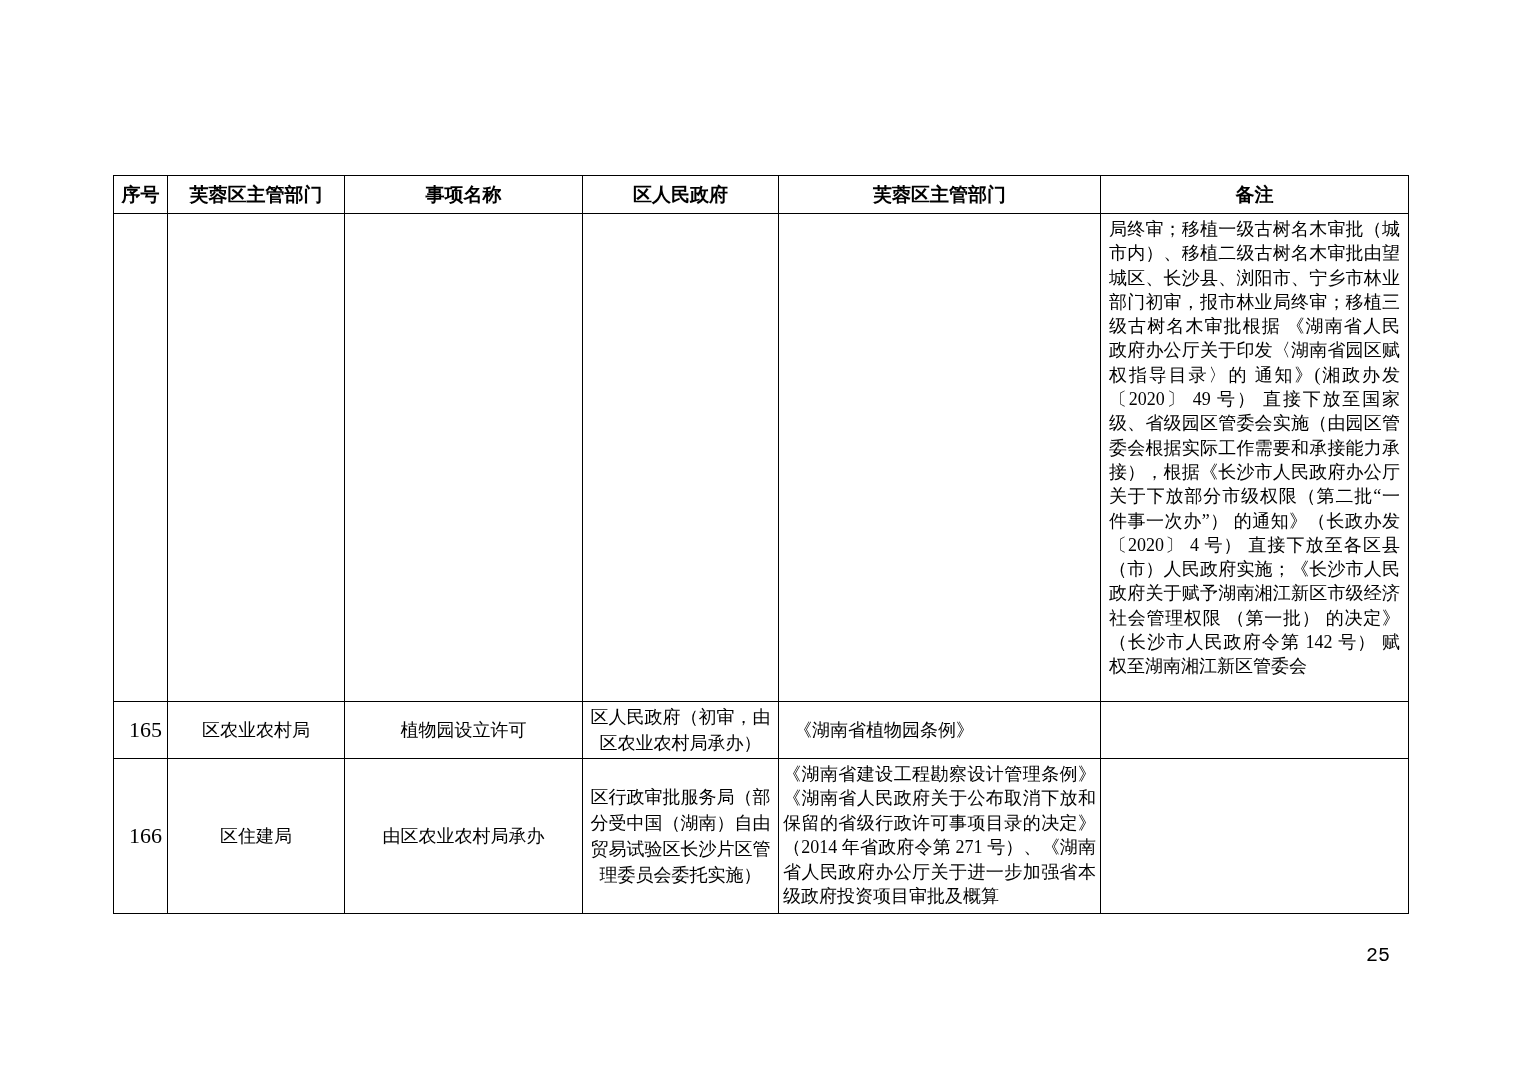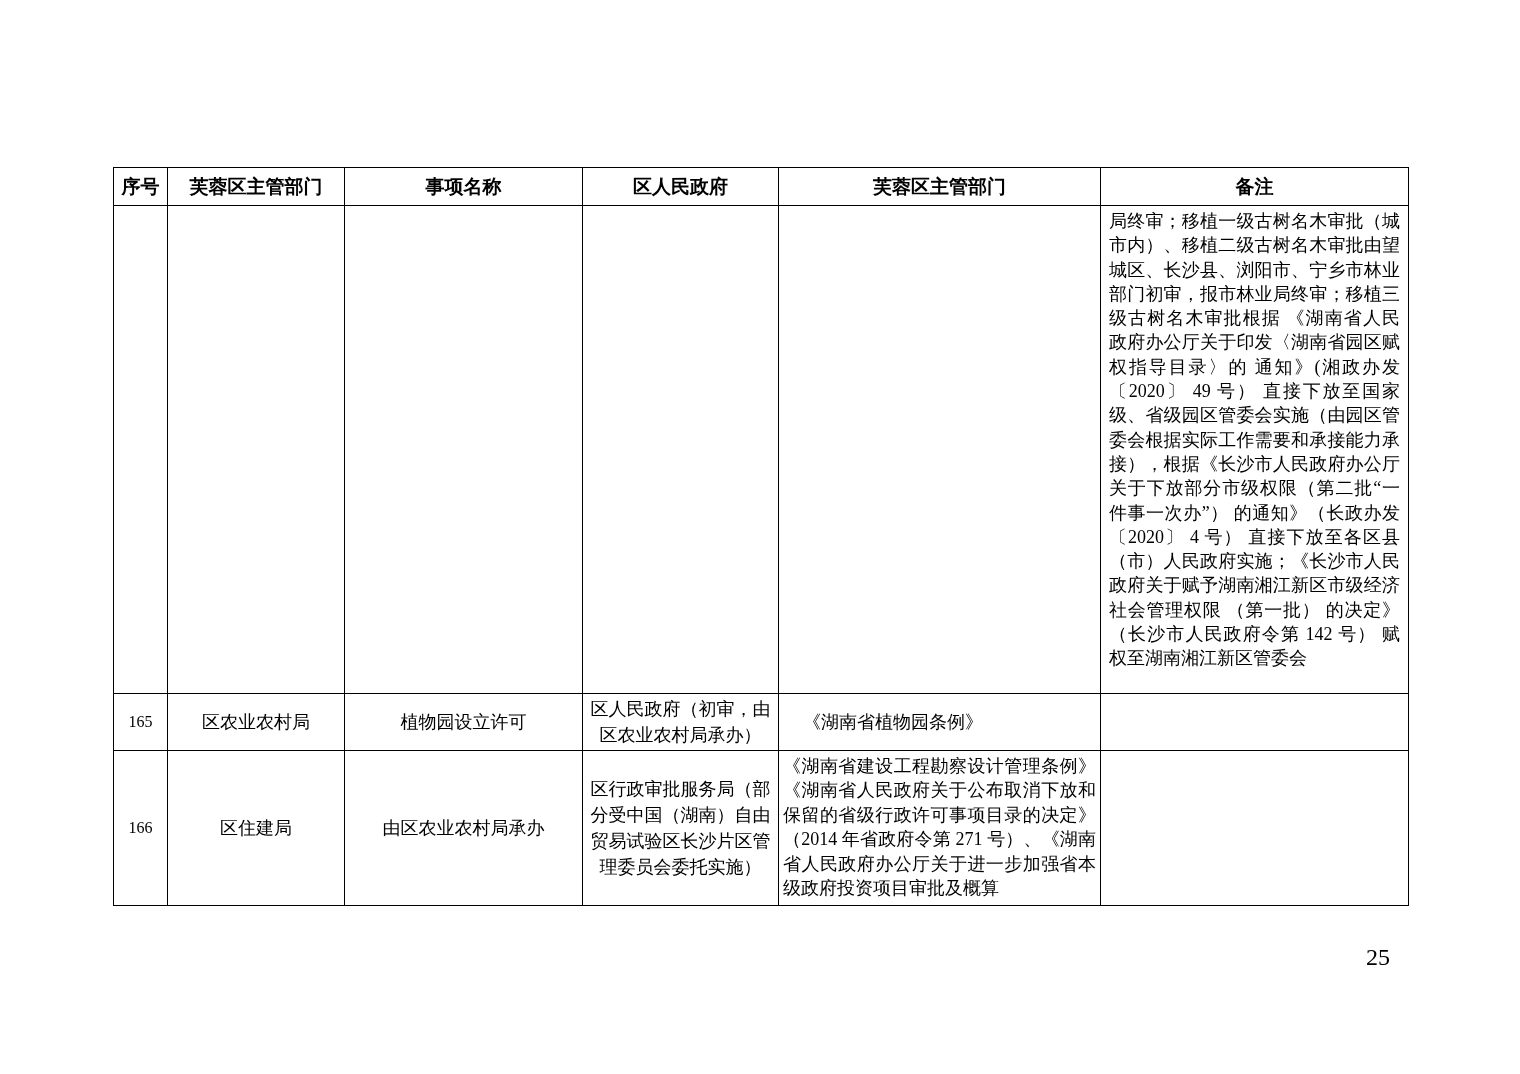--- a/index.html
+++ b/index.html
@@ -10,21 +10,21 @@
     color: #000000;
   }
   .page {
     position: relative;
     width: 1520px; height: 1074px;
     background: #ffffff;
     overflow: hidden;
   }
   table.approval-table {
     position: absolute;
-    left: 113px; top: 167px;
+    left: 113px; top: 175px;
     width: 1295px;
     border-collapse: collapse;
     table-layout: fixed;
   }
   .approval-table col.c-id    { width: 54px; }
   .approval-table col.c-dept  { width: 177px; }
   .approval-table col.c-item  { width: 238px; }
   .approval-table col.c-agency{ width: 196px; }
   .approval-table col.c-basis { width: 322px; }
   .approval-table col.c-remark{ width: 308px; }
@@ -54,37 +54,37 @@
 
   td.cell-remark {
     vertical-align: top;
     text-align: justify;
     text-align-last: left;
     line-height: 24.3px;
     padding: 3px 8px 0 8px;
   }
   td.cell-basis-left {
     text-align: left;
-    padding-left: 24px;
+    padding-left: 15px;
   }
   td.cell-basis-just {
     vertical-align: top;
     text-align: justify;
     text-align-last: left;
     line-height: 24.4px;
     padding: 3px 4px 5px 4px;
   }
   td.cell-agency { line-height: 26px; padding: 2px 4px; }
-  td.cell-id { font-size: 16px; }
+  td.cell-id { font-size: 22px; text-align: right; }
 
   .page-number {
     position: absolute;
     left: 1366px; top: 944px;
-    font-size: 24px;
-    font-family: Liberation Serif, serif;
+    font-size: 20px;
+    font-family: Liberation Mono, monospace;
   }
 </style>
 </head>
 <body>
 
 <div class="page">
 
   <table class="approval-table">
     <colgroup>
       <col class="c-id">

